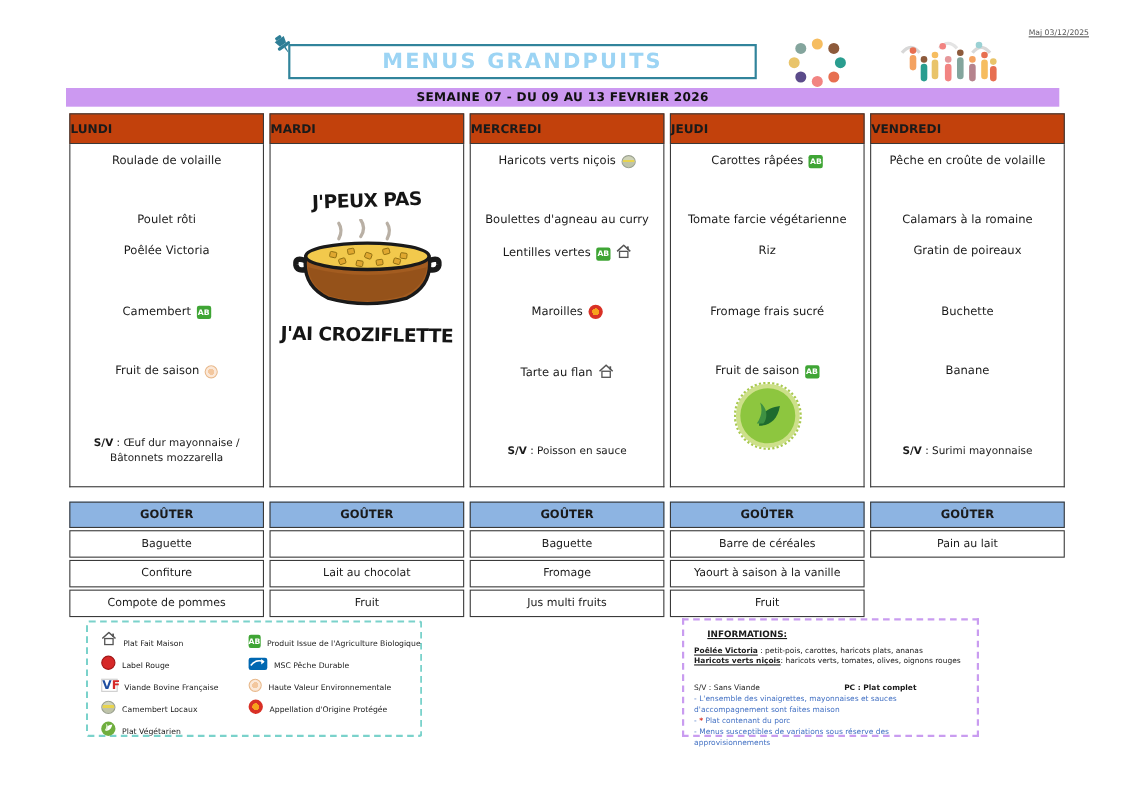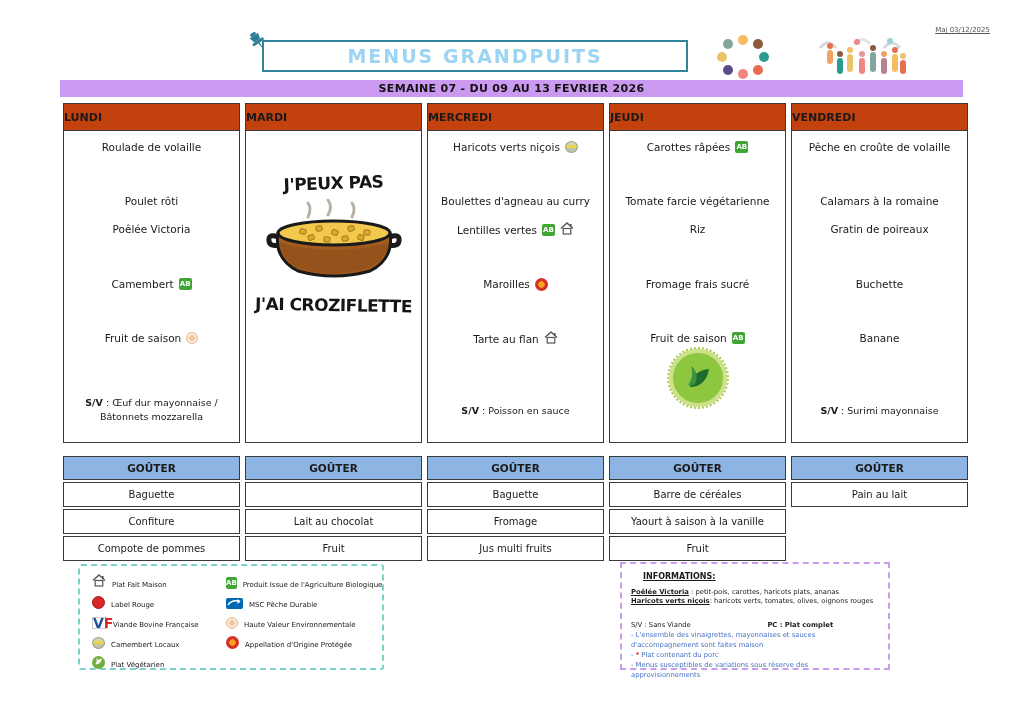--- a/index.html
+++ b/index.html
@@ -51,21 +51,21 @@
            font-weight:bold; text-align:center; line-height:12px; border-radius:2px; vertical-align:middle; margin-left:5px; }
   .house-ic { display:inline-block; vertical-align:middle; margin-left:5px; }
   .aop-ic { display:inline-block; width:13px; height:13px; border-radius:50%; vertical-align:middle; margin-left:5px;
             background:radial-gradient(circle, #F6A21D 0 34%, #D93025 35% 100%); }
   .hve-ic { display:inline-block; width:12px; height:12px; border-radius:50%; vertical-align:middle; margin-left:5px;
             background:radial-gradient(circle, #F3C79E 0 40%, #FBE8D8 41% 100%); border:1px solid #E8B88A; }
   .pl-ic { display:inline-block; width:13px; height:12px; border-radius:50%; vertical-align:middle; margin-left:5px;
            background:linear-gradient(180deg,#CFD3B8 0 30%, #E8D44D 31% 55%, #BFC4A8 56% 100%); border:1px solid #9aa08e; }
   .lr-ic { display:inline-block; width:13px; height:13px; border-radius:50%; background:#D62828; border:1px solid #A11616; }
   .vf-ic { display:inline-block; width:15px; height:12px; background:#fff; border:1px solid #ccc; text-align:center;
-           font-size:14px; font-weight:bold; line-height:10px;margin-top:24px; }
+           font-size:11px; font-weight:bold; line-height:10px;margin-top:24px; }
   .vf-ic .v { color:#1F4EA1; } .vf-ic .f { color:#D62828; }
   .msc-ic { display:inline-block; width:17px; height:11px; background:#0067B1; border-radius:2px; text-align:center; }
   .veg-ic { display:inline-block; width:13px; height:13px; border-radius:50%; background:#6FAE3E; text-align:center; }
   
   .sticker { position:absolute; left:8px; right:8px; top:42px; text-align:center; }
   .sticker-line { font-size:17px; font-weight:bold; letter-spacing:-0.5px; color:#151515; }
   .sticker-top { transform:rotate(-2deg); margin-bottom:6px; }
   .sticker-bottom { transform:rotate(1deg); margin-top:4px; }
   
   .veg-badge {

